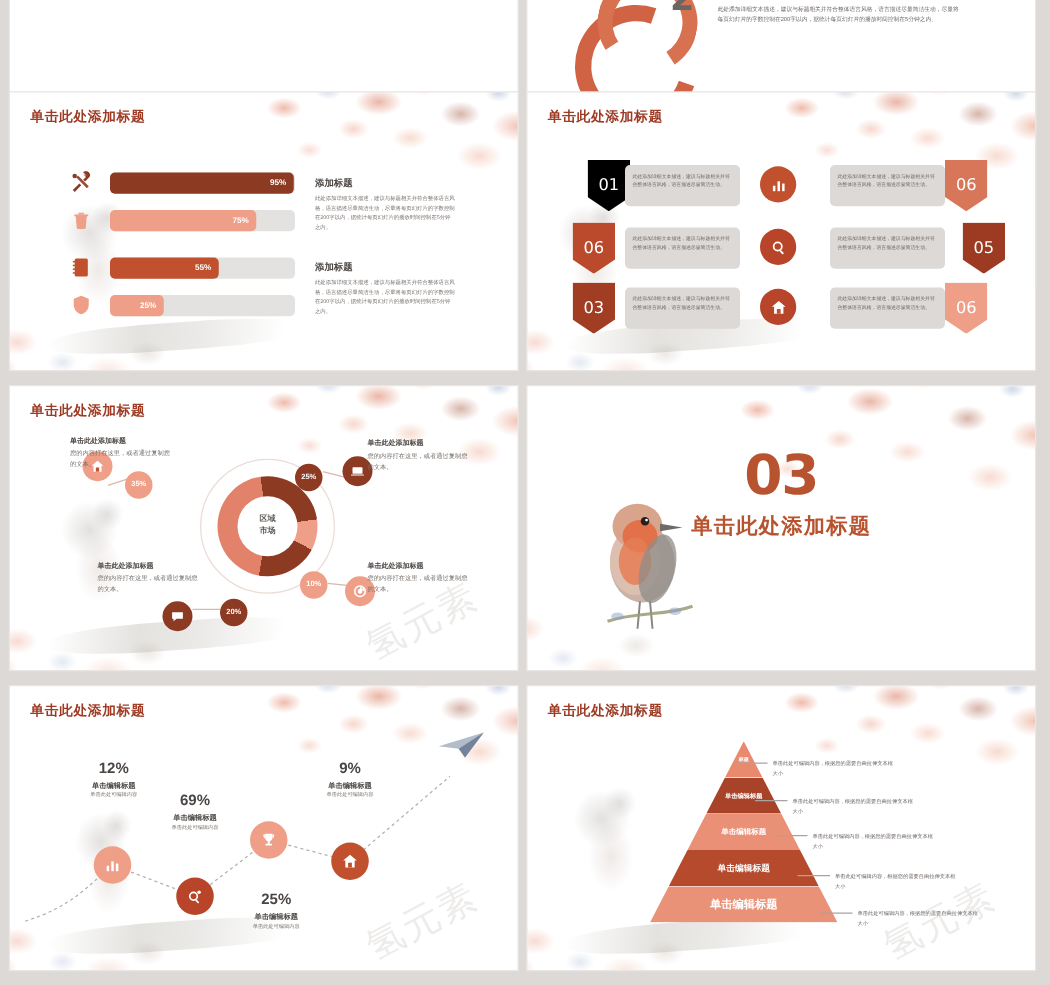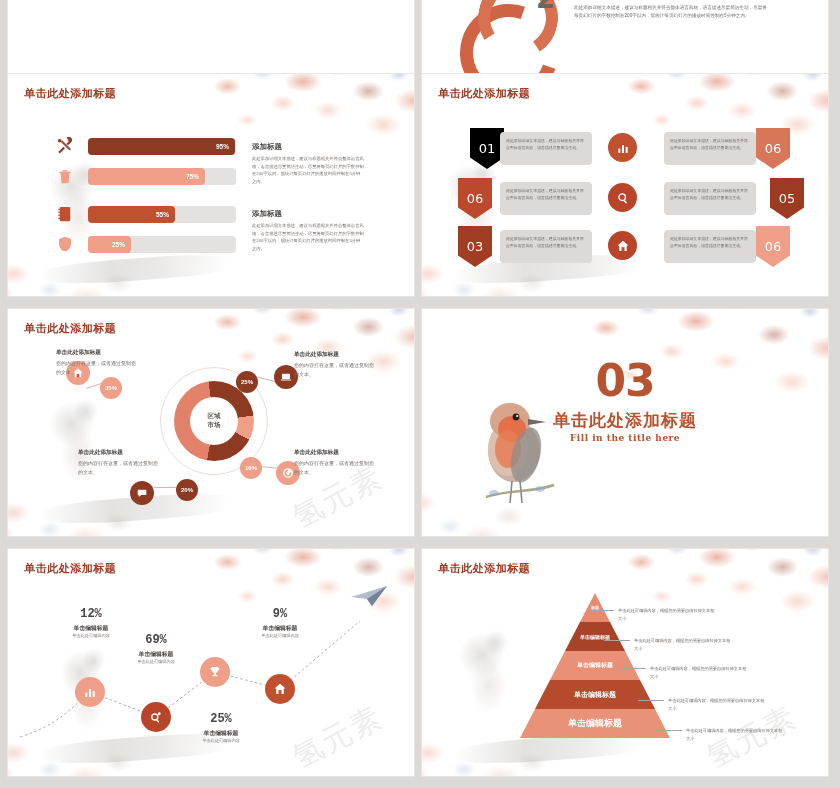--- a/index.html
+++ b/index.html
@@ -136,21 +136,21 @@
         color:#b8532f;letter-spacing:1px;}
   .t-en{position:absolute;left:0;right:0;top:124px;text-align:center;font-size:9px;font-weight:bold;
         color:#b8532f;letter-spacing:.5px;font-family:"DejaVu Serif",serif;}
   .robin{position:absolute;left:48px;top:80px;width:90px;height:118px;}
 
   
   #s7{left:8px;top:549px;width:406px;height:227px;}
   .st-circle{position:absolute;width:30px;height:30px;border-radius:50%;display:flex;
              align-items:center;justify-content:center;}
   .st-pct{position:absolute;font-size:12px;font-weight:bold;color:#4b4643;
-          font-family:Liberation Mono, monospace;text-align:center;width:70px;}
+          font-family:Liberation Sans, sans-serif;text-align:center;width:70px;}
   .st-h{position:absolute;font-size:5.8px;font-weight:bold;color:#4b4643;text-align:center;width:70px;}
   .st-p{position:absolute;font-size:4.2px;color:#827c78;text-align:center;width:70px;}
   .plane{position:absolute;right:26px;top:36px;width:38px;height:22px;}
 
   
   #s8{left:422px;top:549px;width:406px;height:227px;}
   .pyr{position:absolute;left:98px;top:44px;width:150px;height:145px;}
   .pl{position:absolute;display:flex;align-items:center;justify-content:center;color:#fff;font-weight:bold;}
   .py-txt{position:absolute;font-size:4.2px;line-height:1.85;color:#6f6965;width:100px;}
   .py-arr{position:absolute;height:1px;background:#a9a29e;}
@@ -376,21 +376,20 @@
       <circle cx="47.2" cy="27" r="1.1" fill="#fff"></circle>
       <path d="M58 30 L76 33 L58 36 Z" fill="#6e6a66"></path>
       <path d="M42 92 L40 114 M50 92 L52 114" stroke="#8a8682" stroke-width="1.6" fill="none"></path>
       <path d="M16 108 C40 100 62 104 84 96" stroke="#9a9a74" stroke-width="2.4" fill="none" opacity=".85"></path>
       <ellipse cx="24" cy="104" rx="5" ry="3" fill="#8da2c8" opacity=".5"></ellipse>
       <ellipse cx="70" cy="100" rx="5" ry="3" fill="#8da2c8" opacity=".5"></ellipse>
     </svg>
 
     <div class="t-num">03</div>
     <div class="t-cn">单击此处添加标题</div>
-    <div class="t-en">Fill in the title here</div>
   </div>
 
   <div class="slide" id="s7">
     <div class="bg">
       <div class="wash tr"></div>
       <div class="wash bl"></div>
       <div class="bird-ghost" style="left:9%;top:38%;width:20%;"></div>
       <div class="branch"></div>
       <div class="wm">氢元素</div>
     </div>

